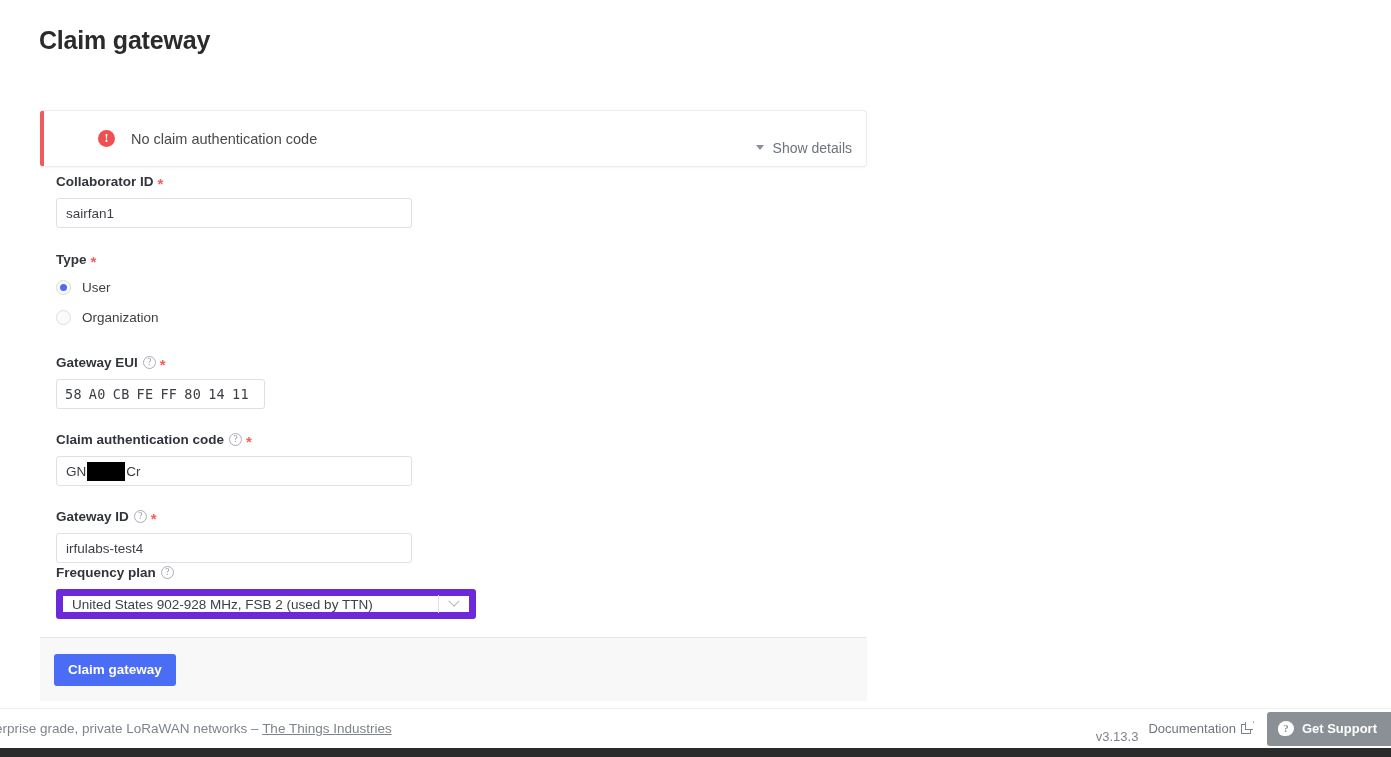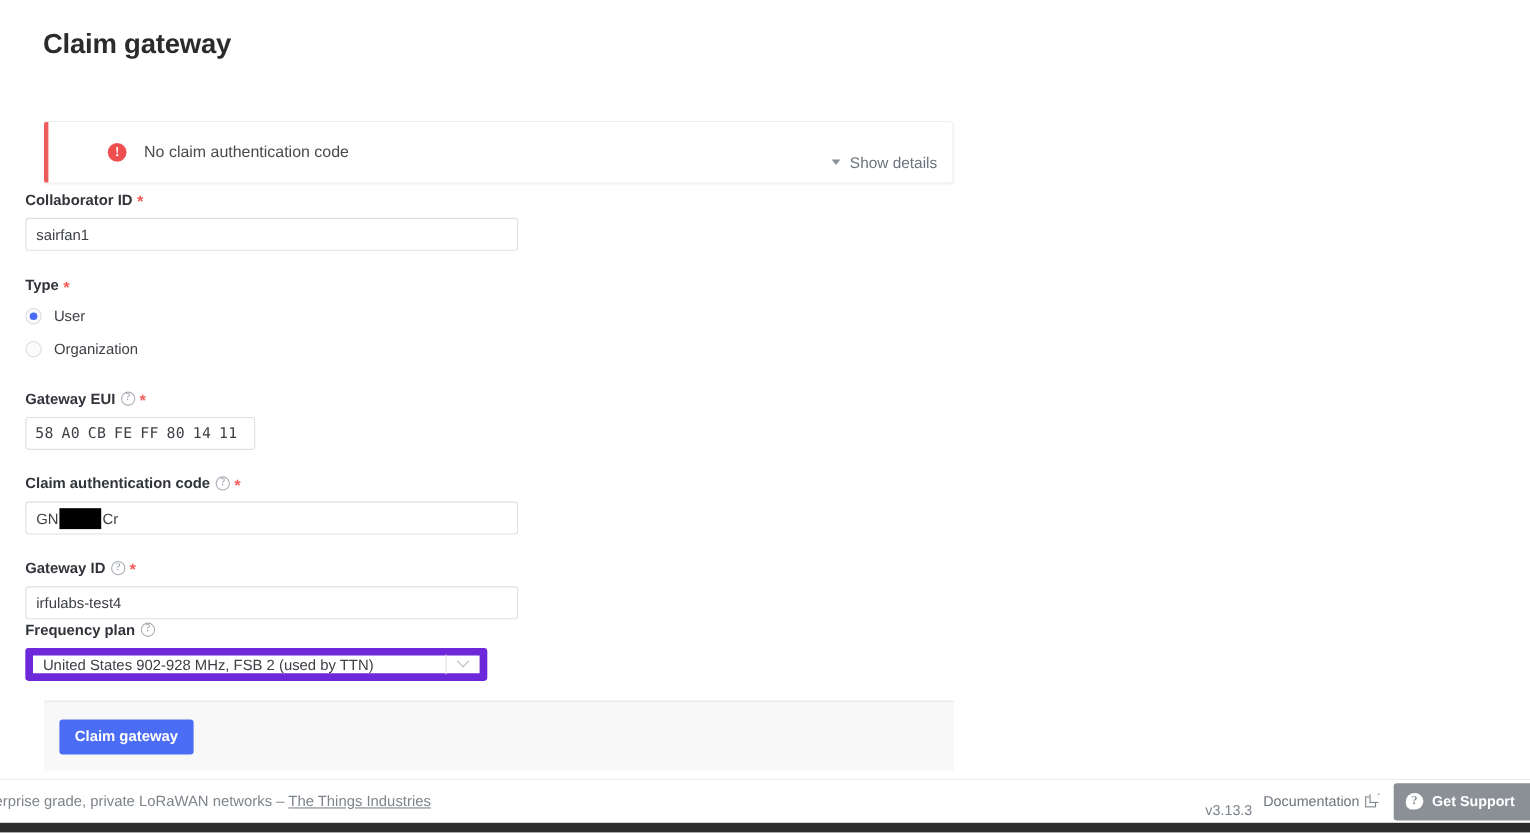--- a/index.html
+++ b/index.html
@@ -88,21 +88,21 @@
     border-right: 4.5px solid transparent;
     border-top: 5px solid #8a8f99;
     margin-right: 9px;
   }
   .alert-details-label {
     font-size: 14px;
     color: #6d737d;
   }
 
   
-  .form { position: absolute; left: 23px; top: 172px; width: 830px; }
+  .form { position: absolute; left: 56px; top: 172px; width: 830px; }
   .field { margin-bottom: 0; }
   .field-label {
     font-size: 13.5px;
     font-weight: 700;
     color: #31343a;
     display: flex;
     align-items: center;
     height: 18px;
   }
   .req { color: #f25f5c; font-size: 15px; margin-left: 4px; line-height: 1; position: relative; top: 2px; }
@@ -115,21 +115,21 @@
     font-size: 9.5px;
     line-height: 11px;
     text-align: center;
     margin-left: 5px;
     font-weight: 400;
     font-family: "Liberation Serif", serif;
     cursor: help;
   }
   .text-input {
     margin-top: 8px;
-    width: 448px;
+    width: 356px;
     height: 30px;
     border: 1px solid #e0e0e0;
     border-radius: 3px;
     background: #ffffff;
     font-size: 13.5px;
     color: #3c3f44;
     padding: 0 9px;
     display: flex;
     align-items: center;
     font-family: "Liberation Sans", sans-serif;

